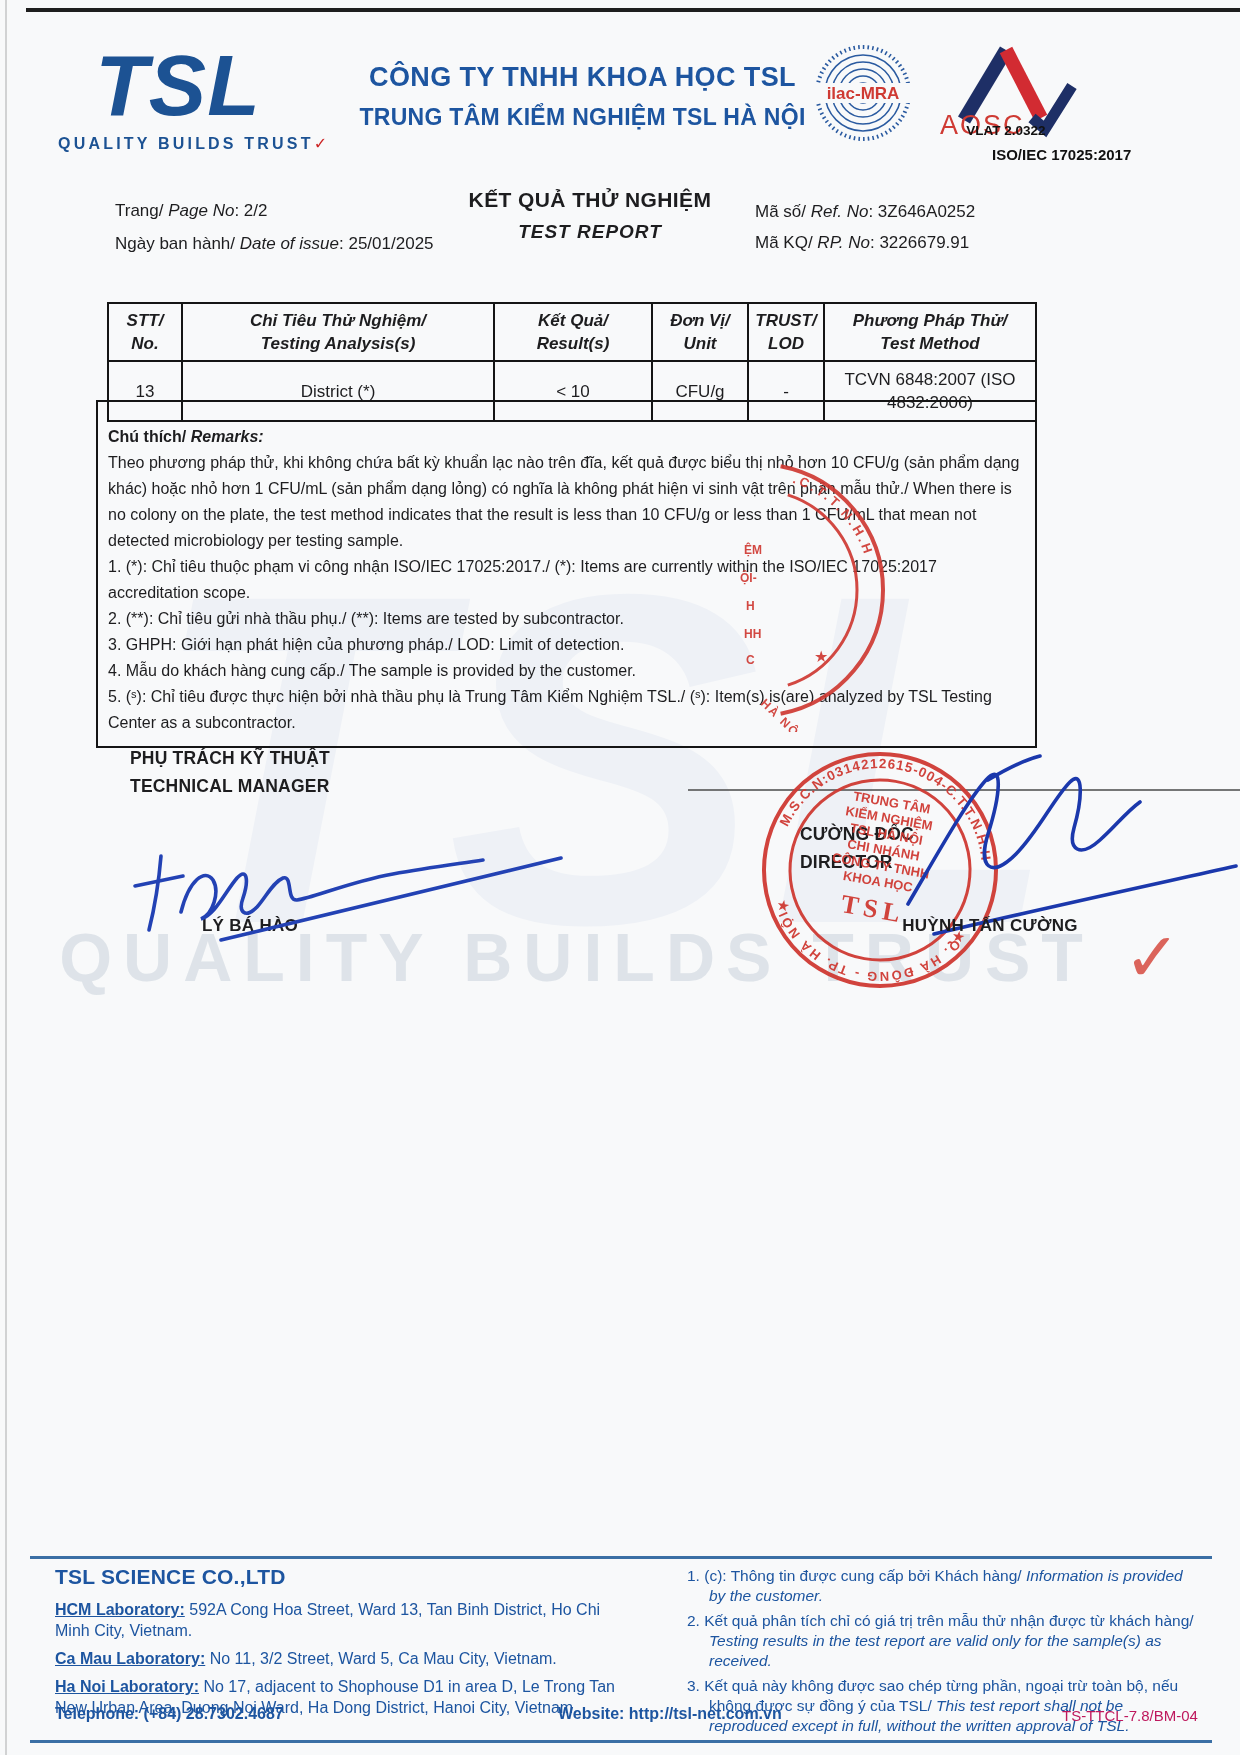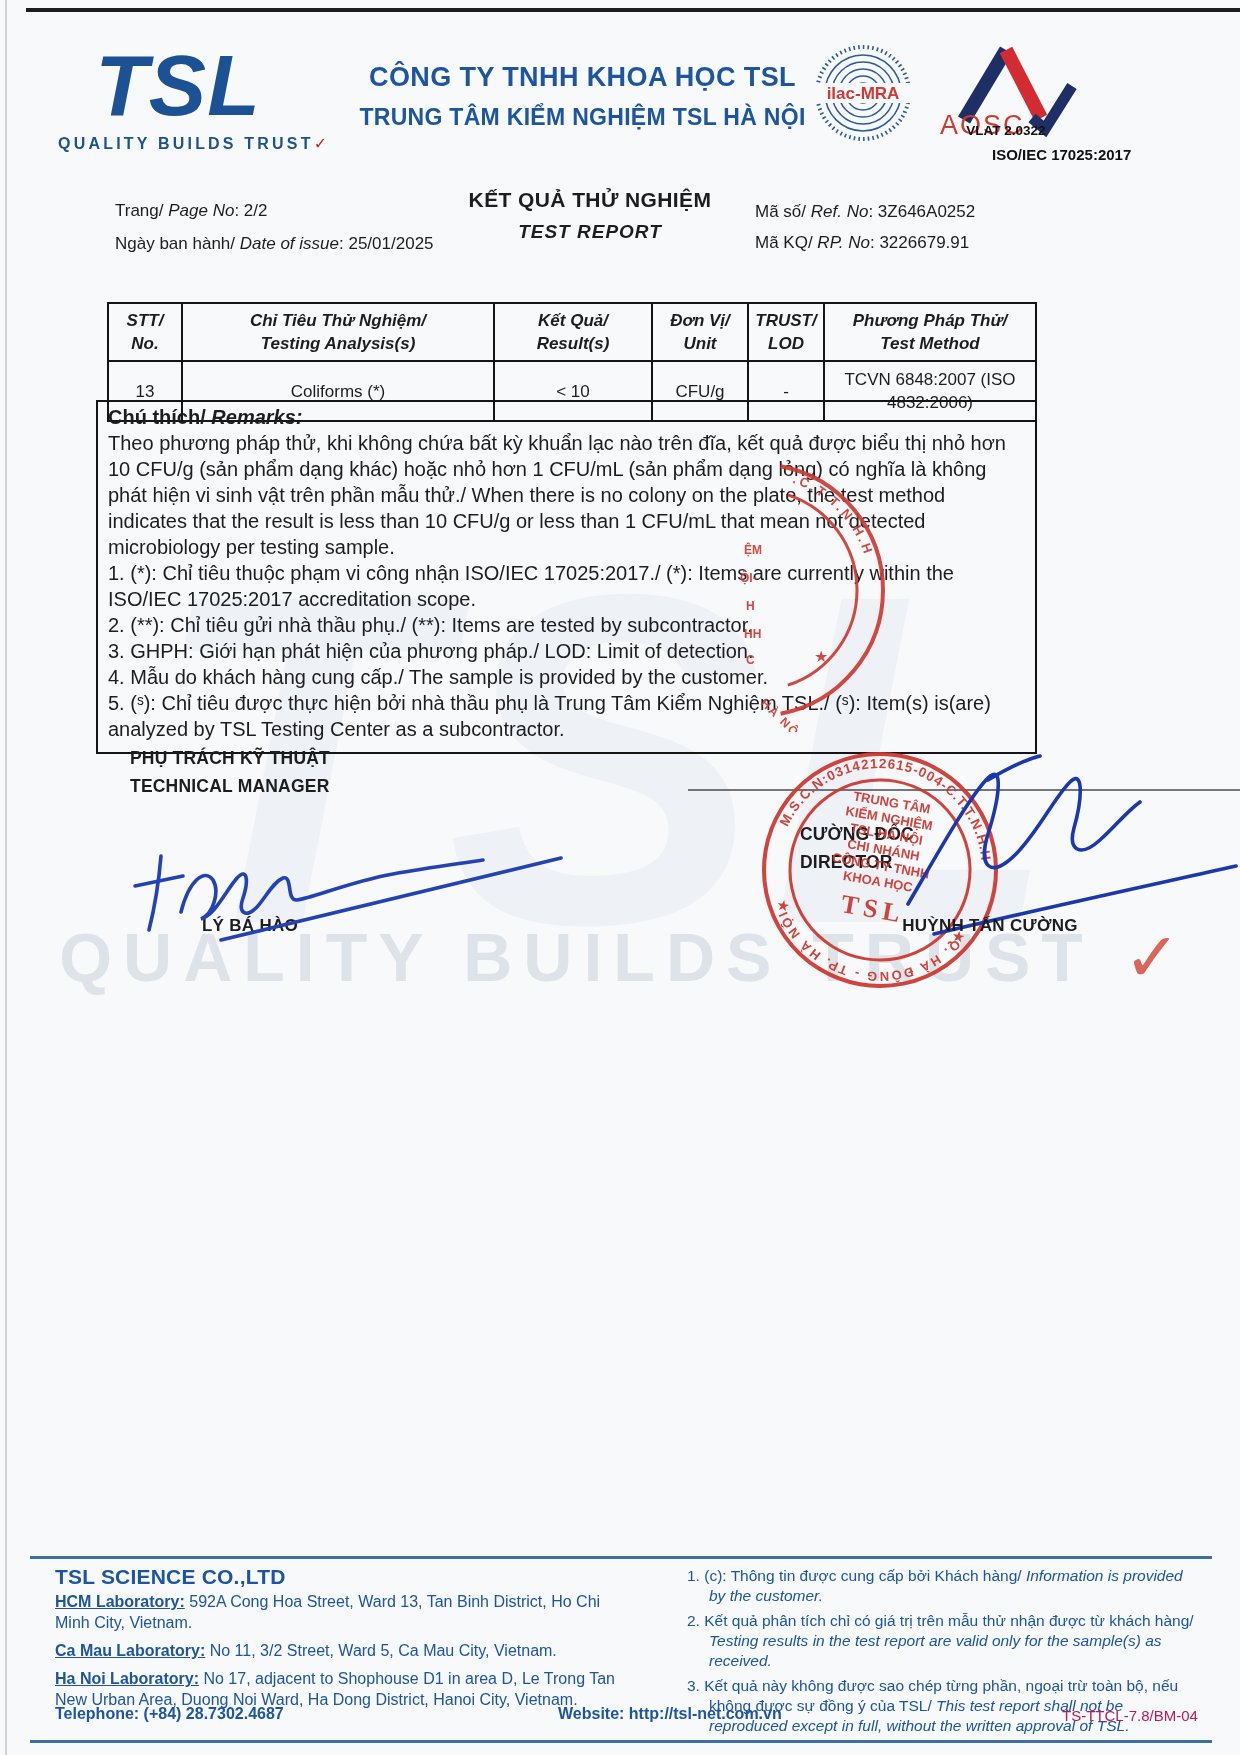--- a/index.html
+++ b/index.html
@@ -44,39 +44,39 @@
   table.res{position:absolute;left:107px;top:302px;width:928px;border-collapse:collapse;
             table-layout:fixed;font-size:17px;z-index:2;background:transparent;}
   table.res th,table.res td{border:2px solid #151515;text-align:center;vertical-align:middle;padding:2px 4px;}
   table.res th{font-weight:400;height:52px;line-height:23px;}
   table.res td{height:54px;line-height:23px;}
   .hvn{font-weight:700;font-style:italic;}
   .hen{font-style:italic;font-weight:700;}
   td.cell-analysis{text-align:left;padding-left:8px;}
 
   
-  .remarks{left:96px;top:400px;width:915px;border:2px solid #151515;padding:2px 12px 10px 10px;
-           font-size:20px;line-height:26px;z-index:2;background:transparent;}
+  .remarks{left:96px;top:400px;width:915px;border:2px solid #151515;padding:22px 12px 10px 10px;
+           font-size:16px;line-height:26px;z-index:2;background:transparent;}
   .rm-h{font-weight:700;}
   .rm-h .en{font-weight:700;}
 
   
   .sig-title{text-align:left;font-weight:700;font-size:17.5px;line-height:28px;letter-spacing:.2px;}
   .tech-title{left:130px;top:744px;width:230px;}
   .dir-title{left:800px;top:820px;width:170px;}
   .sig-name{text-align:center;font-weight:700;font-size:17px;letter-spacing:.3px;}
   .name-left{left:150px;top:916px;width:200px;}
   .name-right{left:875px;top:916px;width:230px;z-index:4;}
 
   
   .f-rule{left:30px;width:1182px;height:3px;background:#3b6fa5;}
   .f-rule.topr{top:1556px;}
   .f-rule.botr{top:1740px;}
   .f-left{left:55px;top:1566px;width:575px;color:#1d55a0;font-size:16px;line-height:21px;}
-  .f-company{font-weight:700;font-size:21px;margin-bottom:4px;letter-spacing:.2px;}
+  .f-company{font-weight:700;font-size:21px;margin-bottom:12px;letter-spacing:.2px;}
   .lab{margin-bottom:7px;}
   .lab-label{font-weight:700;text-decoration:underline;}
   .f-contact{top:1705px;font-weight:700;color:#1d55a0;font-size:16px;white-space:nowrap;}
   .f-tel{left:55px;}
   .f-web{left:558px;}
   .f-code{left:1062px;top:1707px;font-size:15px;color:#be185d;white-space:nowrap;}
   .f-notes{left:687px;top:1566px;width:516px;color:#1d55a0;font-size:15.5px;line-height:20px;}
   .fnote{margin-bottom:5px;padding-left:22px;text-indent:-22px;}
 
   svg text{fill:#cf3a33;}
@@ -185,21 +185,21 @@
         <div class="hvn">TRUST/</div>
         <div class="hen">LOD</div>
           </th>
       <th>
         <div class="hvn">Phương Pháp Thử/</div>
         <div class="hen">Test Method</div>
           </th>
     </tr>
     <tr>
       <td>13</td>
-      <td class="cell-analysis">Coliforms (*)</td>
+      <td class="cell-analysis">District (*)</td>
       <td>&lt; 10</td>
       <td>CFU/g</td>
       <td>-</td>
       <td>TCVN 6848:2007 (ISO 4832:2006)</td>
     </tr>
   </tbody>
     </table>
 
   <div class="abs remarks">
     <div class="rm-h">

